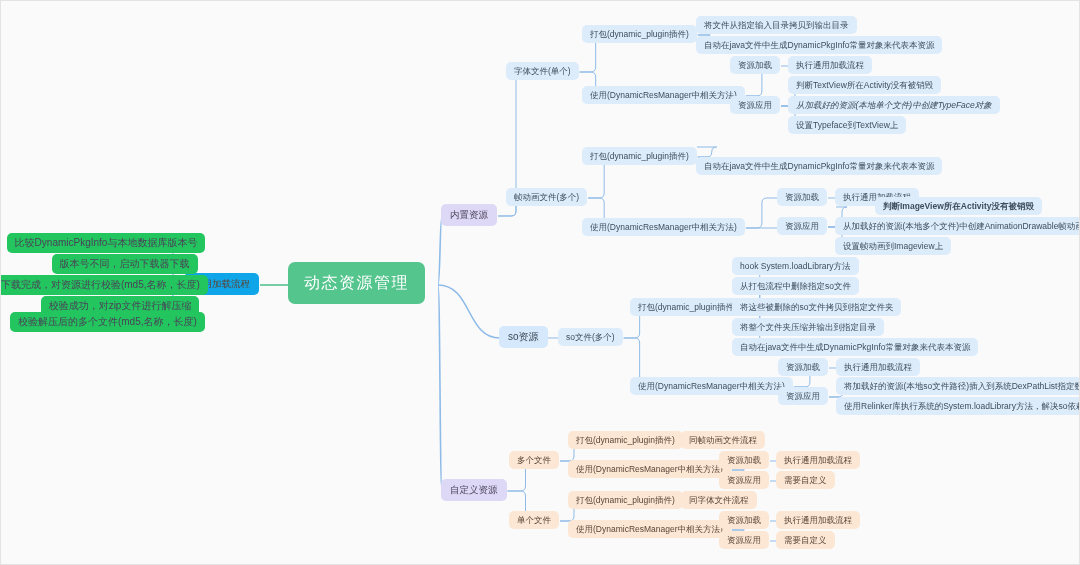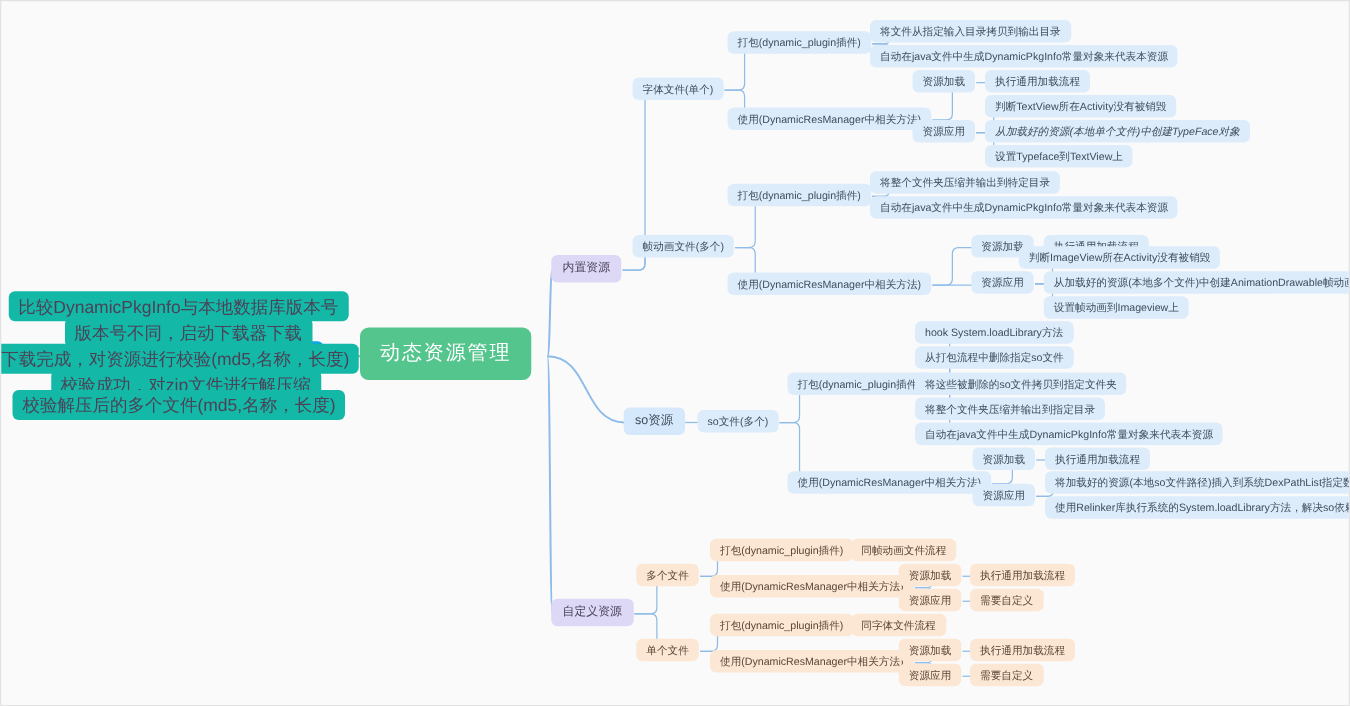--- a/index.html
+++ b/index.html
@@ -39,21 +39,21 @@
   .node.lv1-purple{
     background:#ded8f7;color:#4a4358;font-size:9.5px;padding:6px 9px;
   }
   .node.lv1-blue{
     background:#d6e8fb;color:#3d4a57;font-size:10px;padding:6px 9px;
   }
   .node.lv1-orange{
     background:#0ea5e9;color:#5a4636;font-size:9.5px;padding:6px 9px;
   }
   .node.purple{
-    background:#14b8a6;color:#4a4358;font-size:14px;padding:5px 8px;
+    background:#22c55e;color:#4a4358;font-size:10px;padding:5px 8px;
   }
   .node.blue{
     background:#ddecfb;color:#3f4d5c;font-size:8.5px;padding:5px 8px;
   }
   .node.orange{
     background:#fce7d5;color:#5a4636;font-size:8.5px;padding:5px 8px;
   }
 </style>
 </head>
 <body>
@@ -141,27 +141,26 @@
   <div class="node blue" id="n-font-use" style="top: 84.75px; left: 581px;">使用(DynamicResManager中相关方法)</div>
   <div class="node blue" id="n-font-load" style="top: 54.75px; left: 729px;">资源加载</div>
   <div class="node blue" id="n-font-load-0" style="top: 54.75px; left: 787px;">执行通用加载流程</div>
   <div class="node blue" id="n-font-apply" style="top: 94.75px; left: 729px;">资源应用</div>
   <div class="node blue" id="n-font-apply-0" style="top: 74.75px; left: 787px;">判断TextView所在Activity没有被销毁</div>
   <div class="node blue" id="n-font-apply-1" style="top: 94.75px; left: 787px; font-style: italic;">从加载好的资源(本地单个文件)中创建TypeFace对象</div>
   <div class="node blue" id="n-font-apply-2" style="top: 114.75px; left: 787px;">设置Typeface到TextView上</div>
 
   <div class="node blue" id="n-anim" style="top: 186.75px; left: 505px;">帧动画文件(多个)</div>
   <div class="node blue" id="n-anim-pack" style="top: 145.75px; left: 581px;">打包(dynamic_plugin插件)</div>
-  <div class="node blue" id="n-anim-pack-0" style="top: 135.75px; left: 695px;">将整个文件夹压缩并输出到特定目录</div>
   <div class="node blue" id="n-anim-pack-1" style="top: 155.75px; left: 695px;">自动在java文件中生成DynamicPkgInfo常量对象来代表本资源</div>
   <div class="node blue" id="n-anim-use" style="top: 216.75px; left: 581px;">使用(DynamicResManager中相关方法)</div>
   <div class="node blue" id="n-anim-load" style="top: 186.75px; left: 776px;">资源加载</div>
   <div class="node blue" id="n-anim-load-0" style="top: 186.75px; left: 834px;">执行通用加载流程</div>
   <div class="node blue" id="n-anim-apply" style="top: 215.75px; left: 776px;">资源应用</div>
-  <div class="node blue" id="n-anim-apply-0" style="top: 195.75px; left: 814px;">判断ImageView所在Activity没有被销毁</div>
+  <div class="node blue" id="n-anim-apply-0" style="top: 195.75px; left: 874px; font-weight: bold;">判断ImageView所在Activity没有被销毁</div>
   <div class="node blue" id="n-anim-apply-1" style="top: 215.75px; left: 834px;">从加载好的资源(本地多个文件)中创建AnimationDrawable帧动画对象</div>
   <div class="node blue" id="n-anim-apply-2" style="top: 235.75px; left: 834px;">设置帧动画到Imageview上</div>
 
   <div class="node lv1-blue" id="n-so" style="top: 325.25px; left: 498px;">so资源</div>
   <div class="node blue" id="n-sofile" style="top: 326.75px; left: 557px;">so文件(多个)</div>
   <div class="node blue" id="n-so-pack" style="top: 296.75px; left: 629px;">打包(dynamic_plugin插件)</div>
   <div class="node blue" id="n-so-pack-0" style="top: 255.75px; left: 731px; text-align: center;">hook System.loadLibrary方法</div>
   <div class="node blue" id="n-so-pack-1" style="top: 275.75px; left: 731px;">从打包流程中删除指定so文件</div>
   <div class="node blue" id="n-so-pack-2" style="top: 296.75px; left: 731px;">将这些被删除的so文件拷贝到指定文件夹</div>
   <div class="node blue" id="n-so-pack-3" style="top: 316.75px; left: 731px;">将整个文件夹压缩并输出到指定目录</div>

